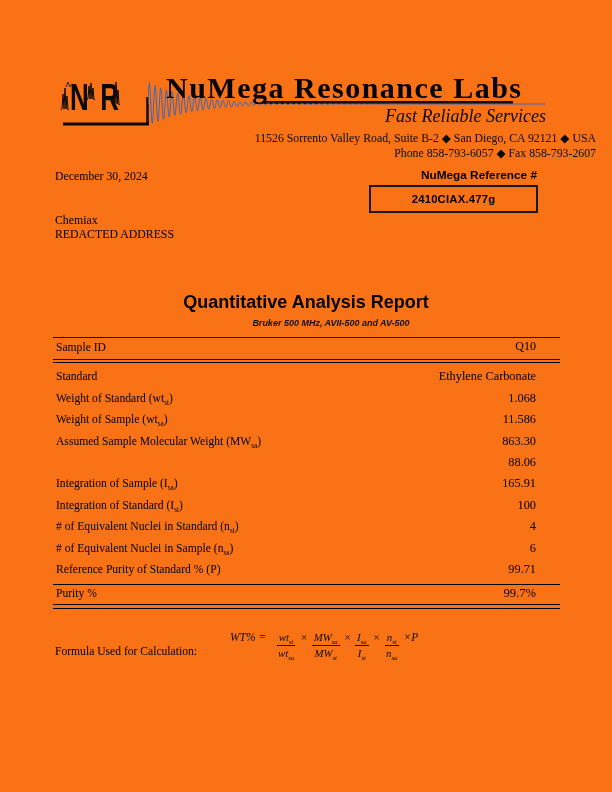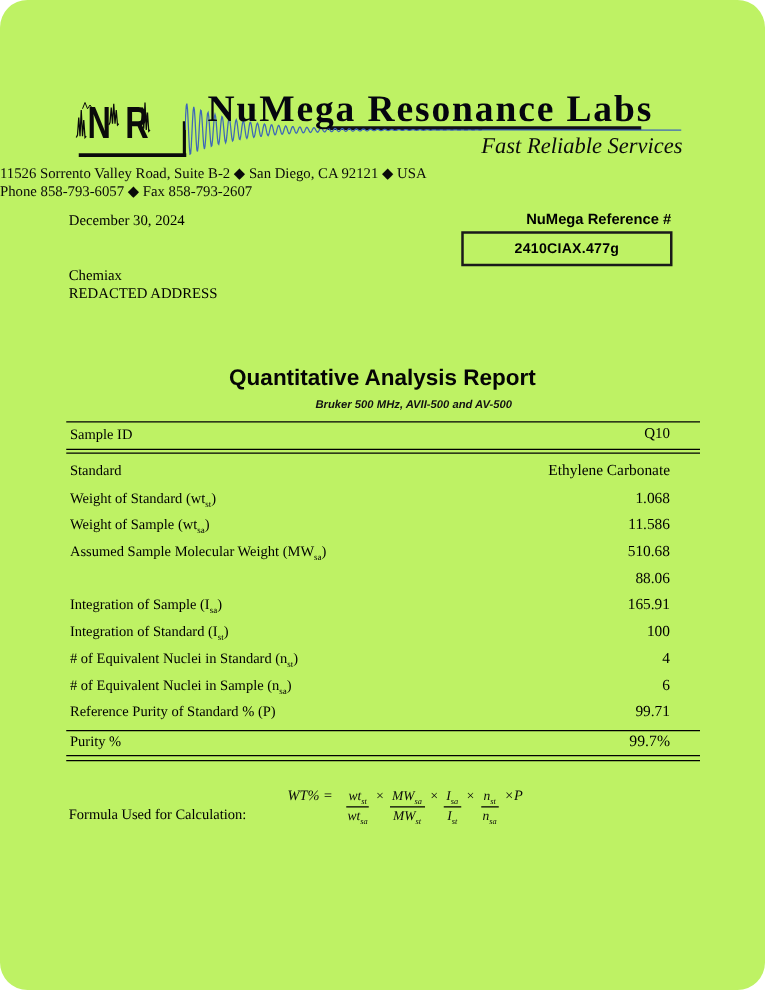--- a/index.html
+++ b/index.html
@@ -1,23 +1,22 @@
 <!DOCTYPE html>
 <html><head>
 <meta charset="utf-8">
 <style>
   html,body{margin:0;padding:0;background:#ffffff;}
   .page{
     position:relative;
     width:612px;height:792px;
-    background:#bef264;
+    background:#f97316;
     color:#000;
     font-family:"Liberation Serif", serif;
     overflow:hidden;
-    border-radius:22px;
   }
   .abs{position:absolute;}
 
   
   .nr-letters{
     left:70px;top:80px;
     font-family:"Liberation Sans", sans-serif;
     font-weight:700;font-size:36px;line-height:36px;
     letter-spacing:3px;color:#0a0a0a;
     transform:scaleX(0.72);transform-origin:left top;
@@ -32,21 +31,21 @@
   }
   .brand-underline{
     left:262px;top:101px;width:251px;height:2.5px;background:#101018;
   }
   .tagline{
     left:318px;top:106px;width:228px;
     font-style:italic;font-size:18px;line-height:20px;
     text-align:right;color:#0a0a0a;white-space:nowrap;
   }
   .addr{
-    left:0;width:596px;text-align:left;
+    left:0;width:596px;text-align:right;
     font-size:11.8px;line-height:14px;color:#0a0a0a;
   }
   .addr1{top:131px;} .addr2{top:146px;}
 
   
   .date{left:55px;top:169px;font-size:11.8px;}
   .ref-label{
     left:348px;top:168px;width:189px;text-align:right;
     font-family:"Liberation Sans", sans-serif;font-weight:700;font-size:11.8px;
   }
@@ -173,21 +172,21 @@
         <div class="trow">
         <span class="tlabel">Weight of Standard (wt<sub>st</sub>)</span>
         <span class="tvalue">1.068</span>
       </div>
         <div class="trow">
         <span class="tlabel">Weight of Sample (wt<sub>sa</sub>)</span>
         <span class="tvalue">11.586</span>
       </div>
         <div class="trow">
         <span class="tlabel">Assumed Sample Molecular Weight (MW<sub>sa</sub>)</span>
-        <span class="tvalue">510.68</span>
+        <span class="tvalue">863.30</span>
       </div>
         <div class="trow">
         <span class="tvalue">88.06</span>
       </div>
         <div class="trow">
         <span class="tlabel">Integration of Sample (I<sub>sa</sub>)</span>
         <span class="tvalue">165.91</span>
       </div>
         <div class="trow">
         <span class="tlabel">Integration of Standard (I<sub>st</sub>)</span>

